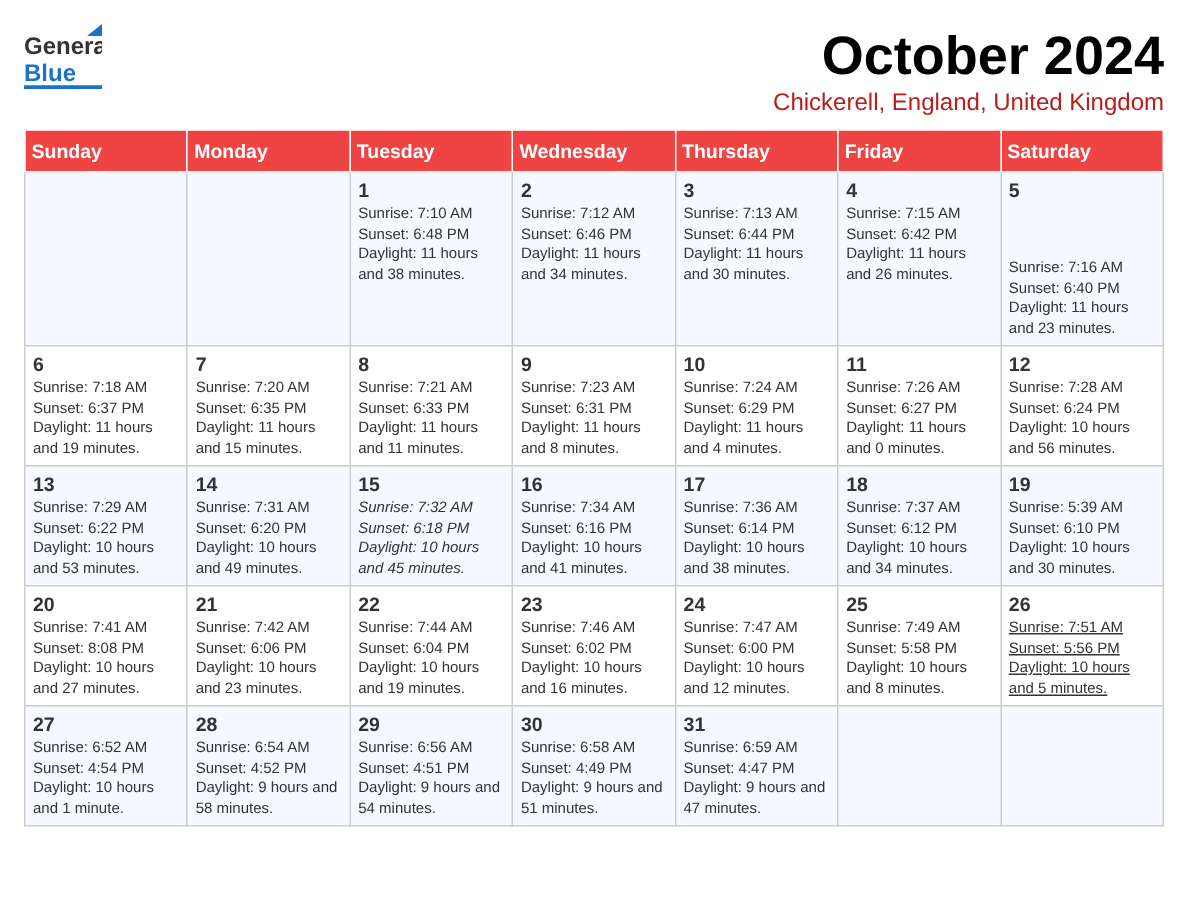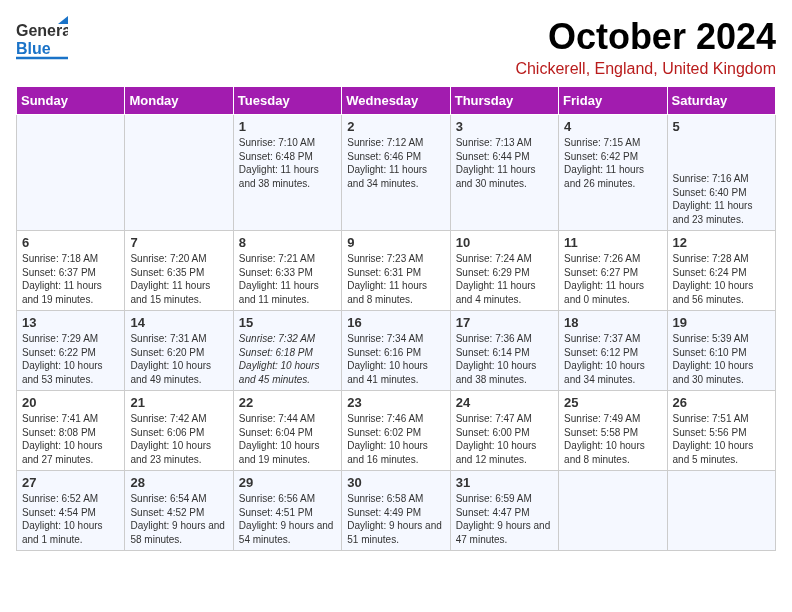--- a/index.html
+++ b/index.html
@@ -26,21 +26,21 @@
       font-size: 16px;
       color: #b91c1c;
       margin-top: 2px;
     }
     table {
       width: 100%;
       border-collapse: collapse;
       table-layout: fixed;
     }
     thead tr th {
-      background: #a21caf;
+      background: #ef4444;
       color: #fff;
       font-size: 13px;
       font-weight: bold;
       padding: 6px 4px;
       text-align: left;
       border: 1px solid #fff;
     }
     tbody tr td {
       border: 1px solid #ccc;
       vertical-align: top;
@@ -256,21 +256,21 @@
 Daylight: 10 hours and 12 minutes.</div>
         </td>
         <td>
           <span class="day-num">25</span>
           <div class="cell-text" style="white-space: pre-line;">Sunrise: 7:49 AM
 Sunset: 5:58 PM
 Daylight: 10 hours and 8 minutes.</div>
         </td>
         <td>
           <span class="day-num">26</span>
-          <div class="cell-text" style="white-space: pre-line;">Sunrise: 7:51 AM
+          <div class="cell-text" style="white-space: pre-line; text-decoration: underline;">Sunrise: 7:51 AM
 Sunset: 5:56 PM
 Daylight: 10 hours and 5 minutes.</div>
         </td>
       </tr>
       <tr>
         <td>
           <span class="day-num">27</span>
           <div class="cell-text" style="white-space: pre-line;">Sunrise: 6:52 AM
 Sunset: 4:54 PM
 Daylight: 10 hours and 1 minute.</div>

